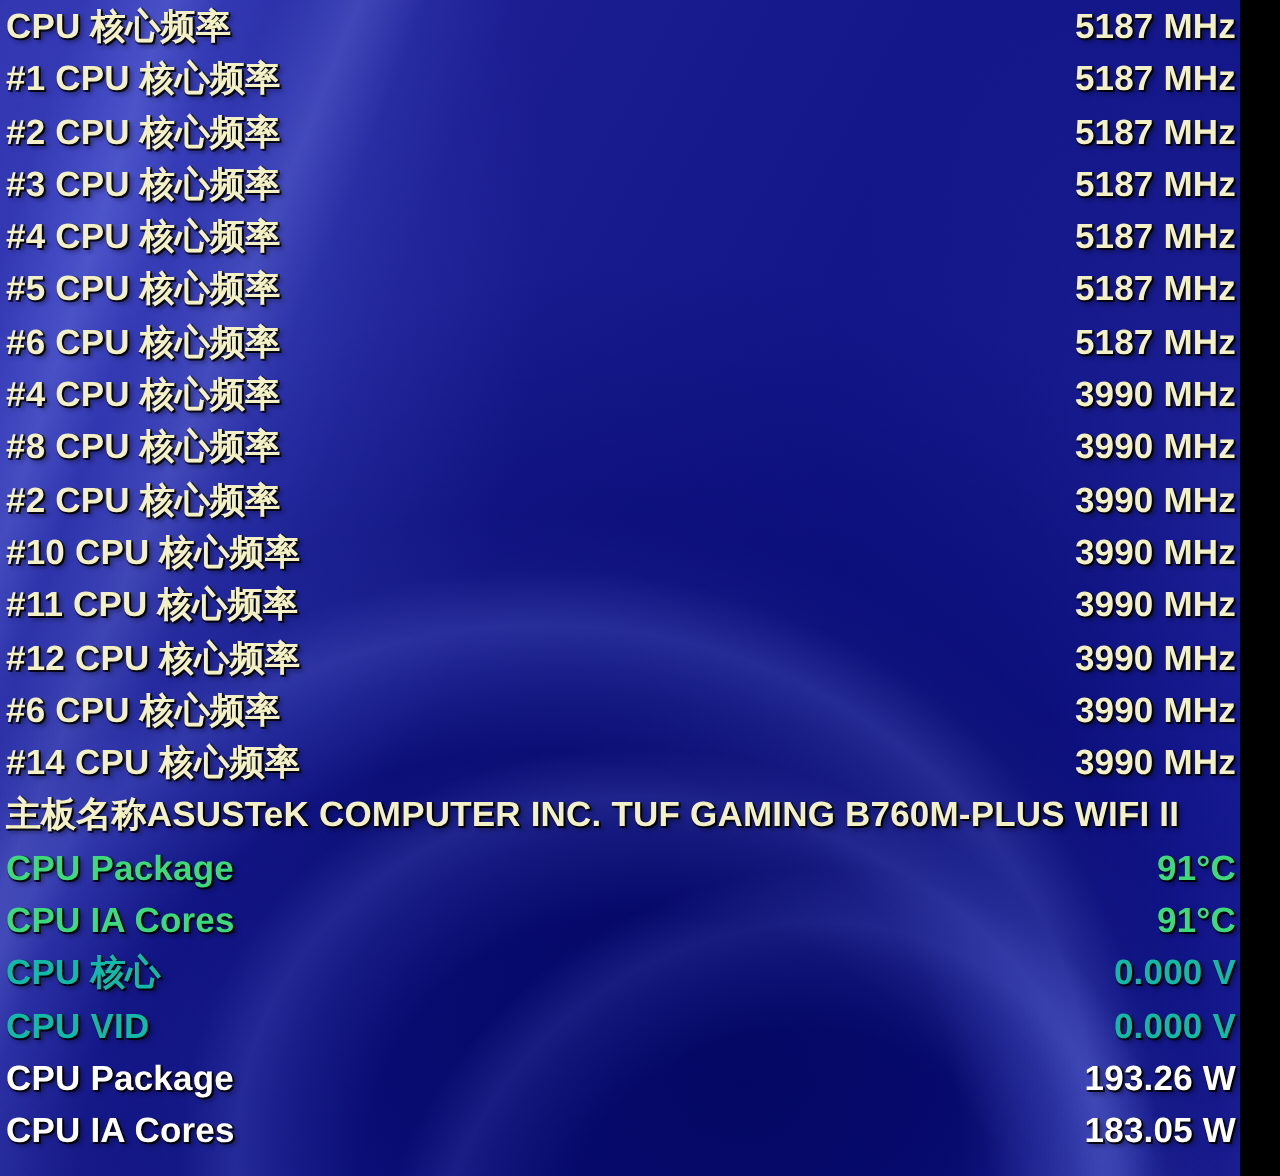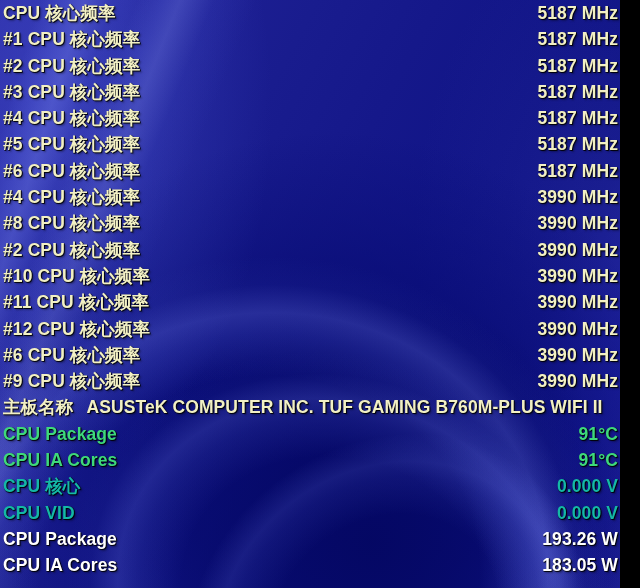--- a/index.html
+++ b/index.html
@@ -176,21 +176,20 @@
   .c-cream  { color: #f2f0c4; }
   .c-green  { color: #3ed97b; }
   .c-cyan   { color: #14b8a6; }
   .c-white  { color: #ffffff; }
 
   
   .row.mb {
     justify-content: flex-start;
   }
   .row.mb .value {
-    margin-left: 13px;
     text-align: left;
     flex: 1;
   }
 </style>
 </head>
 <body>
 
 <div id="screen">
 
   <div class="bg-layer bg-base"></div>
@@ -256,21 +255,21 @@
       </div>
       <div class="row">
         <span class="label c-cream">#12 CPU 核心频率</span>
         <span class="value c-cream">3990 MHz</span>
       </div>
       <div class="row">
         <span class="label c-cream">#6 CPU 核心频率</span>
         <span class="value c-cream">3990 MHz</span>
       </div>
       <div class="row">
-        <span class="label c-cream">#9 CPU 核心频率</span>
+        <span class="label c-cream">#14 CPU 核心频率</span>
         <span class="value c-cream">3990 MHz</span>
       </div>
       <div class="row mb">
         <span class="label c-cream">主板名称</span>
         <span class="value c-cream">ASUSTeK COMPUTER INC. TUF GAMING B760M-PLUS WIFI II</span>
       </div>
       <div class="row">
         <span class="label c-green">CPU Package</span>
         <span class="value c-green">91°C</span>
       </div>

